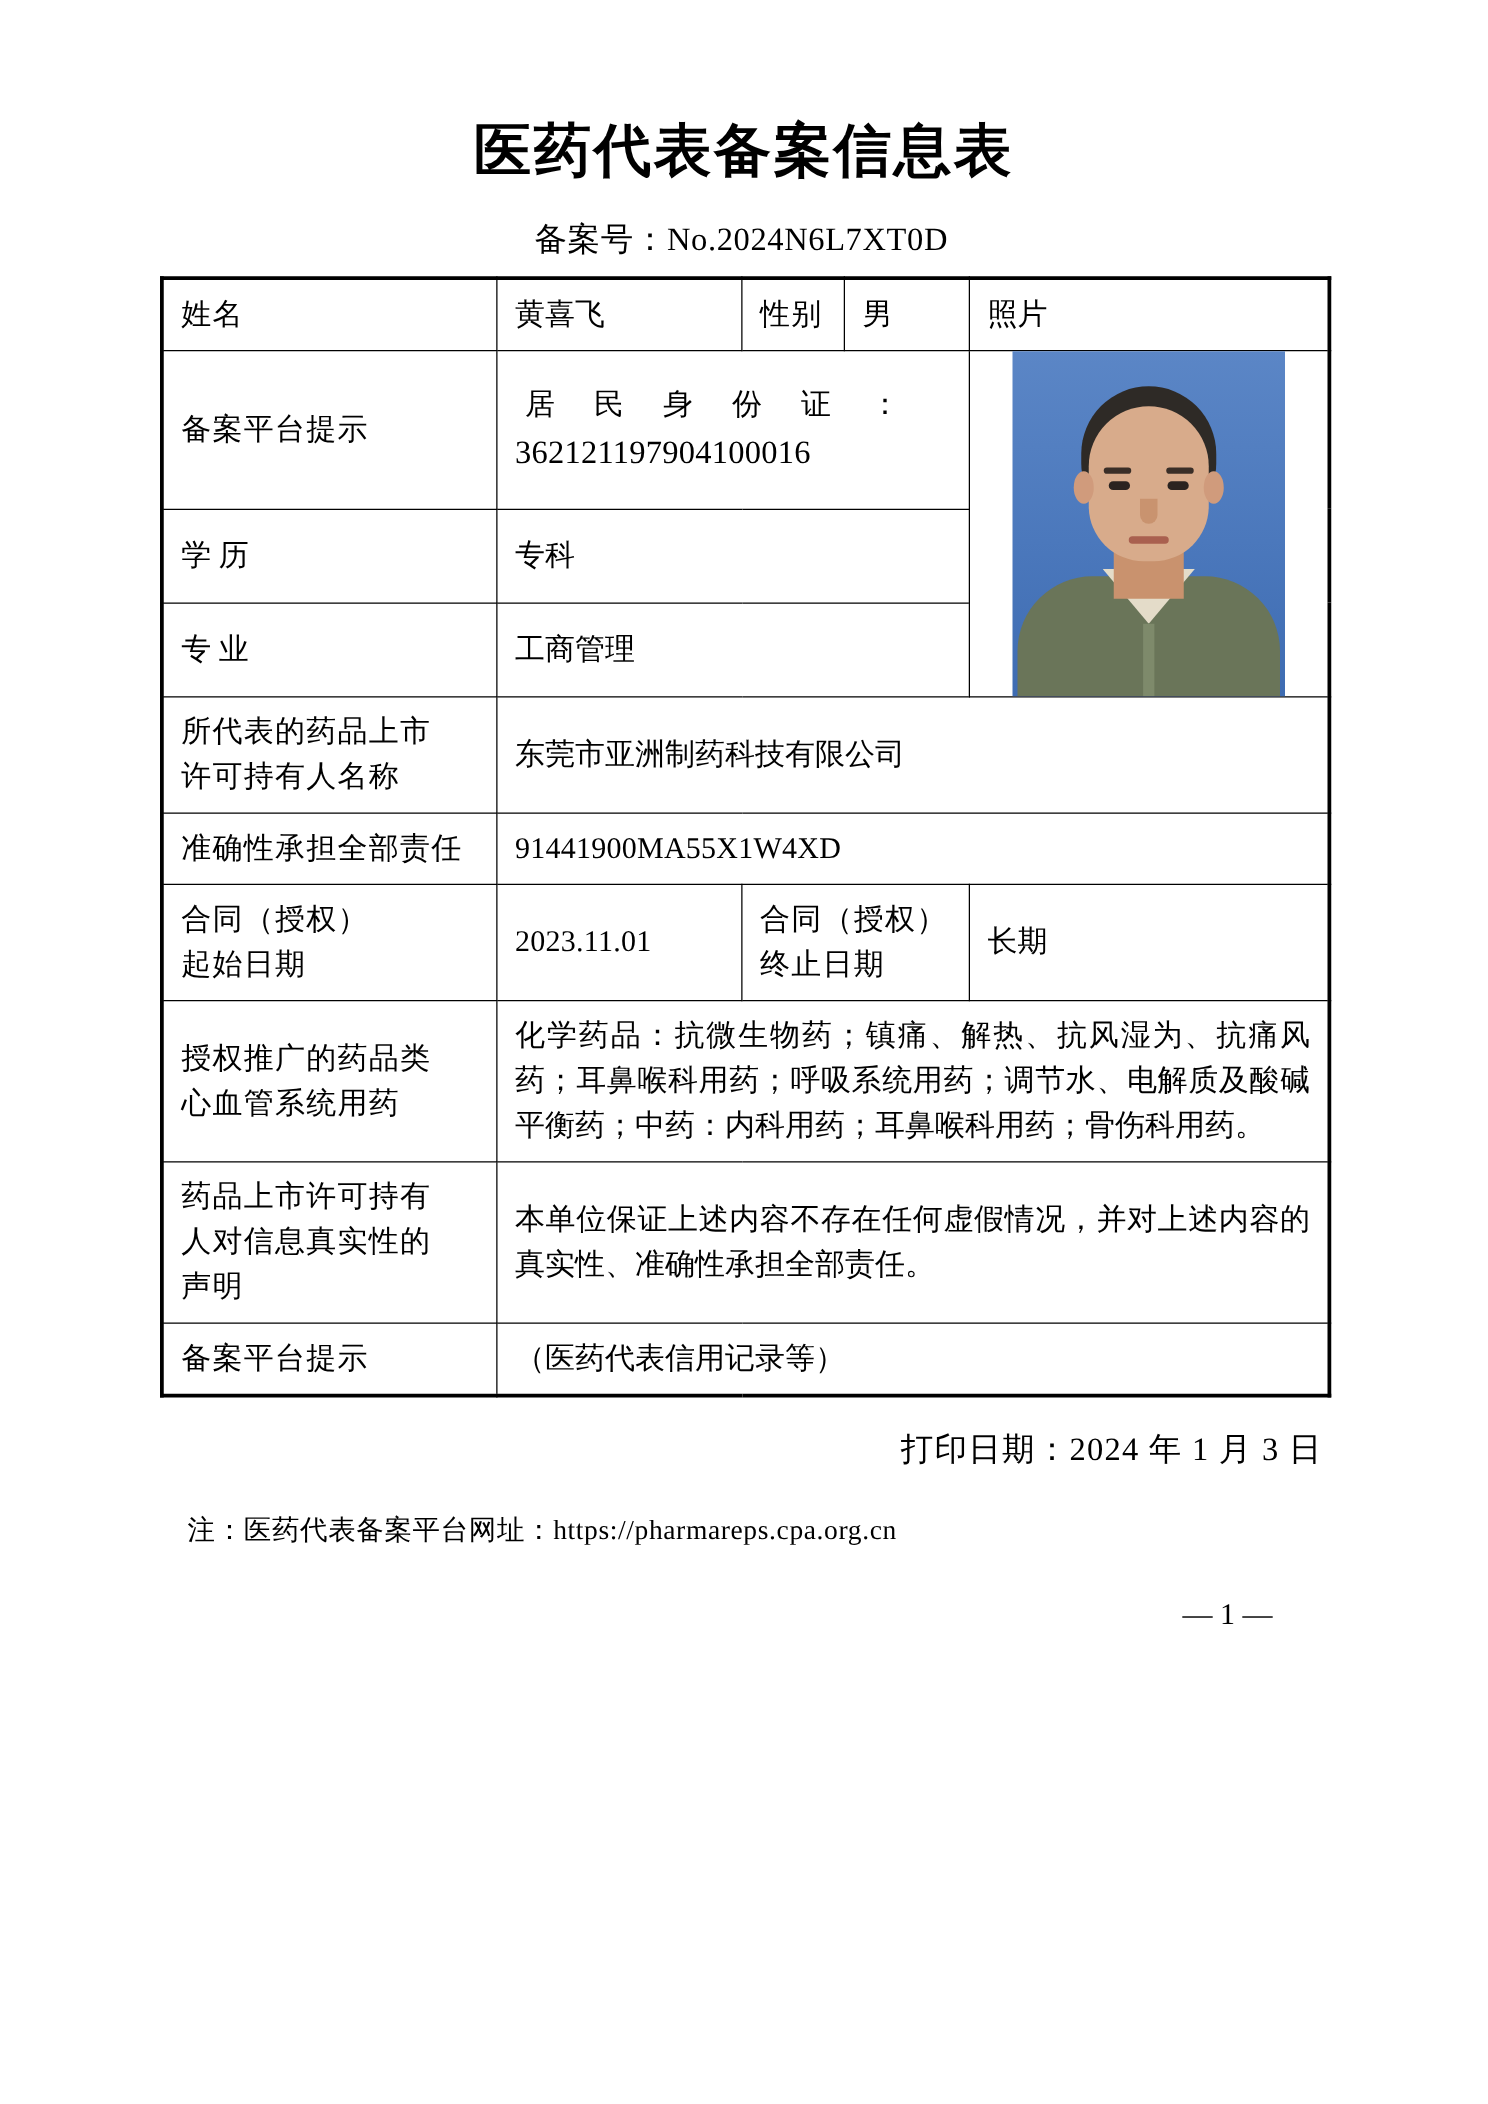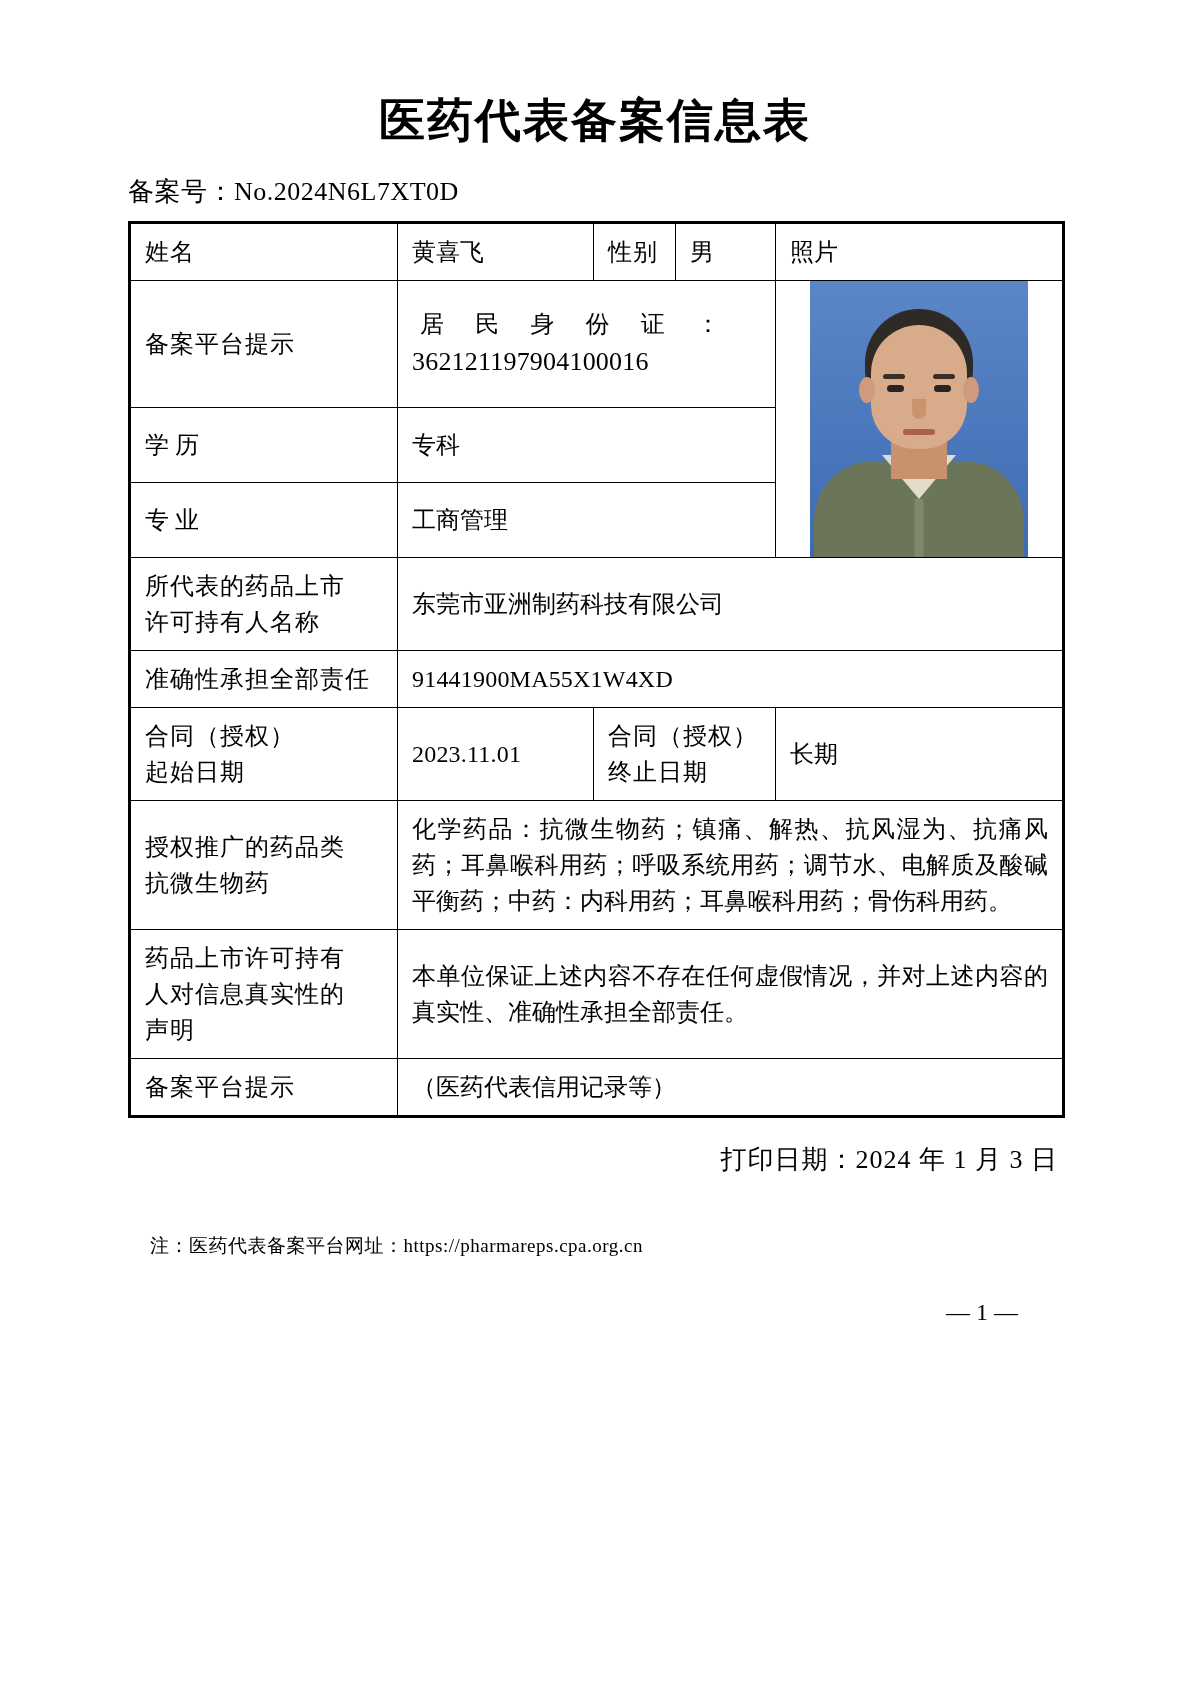--- a/index.html
+++ b/index.html
@@ -24,21 +24,21 @@
   }
   .doc-title {
     text-align: center;
     font-size: 46px;
     font-weight: bold;
     letter-spacing: 2px;
     margin-top: 90px;
     font-family: "DejaVu Serif", "Liberation Serif", serif;
   }
   .record-no {
-    text-align: left;
+    text-align: center;
     font-size: 26px;
     margin-top: 22px;
     margin-bottom: 12px;
     padding-right: 4px;
     letter-spacing: 0.5px;
   }
   table.form {
     border-collapse: collapse;
     width: 934px;
     table-layout: fixed;
@@ -194,22 +194,22 @@
     background: #7e8a6b;
   }
   .print-date {
     text-align: right;
     font-size: 26px;
     margin-top: 24px;
     letter-spacing: 1px;
     padding-right: 4px;
   }
   .note {
-    font-size: 19px;
-    margin-top: 56px;
+    font-size: 22px;
+    margin-top: 32px;
     padding-left: 22px;
     letter-spacing: 0.5px;
   }
   .page-no {
     text-align: right;
     font-size: 24px;
     margin-top: 40px;
     padding-right: 44px;
   }
   .cell-multiline {
@@ -303,21 +303,21 @@
         <td colspan="2" class="lbl cell-multiline">
           <div>合同（授权）</div>
           <div>终止日期</div>
         </td>
         <td class="val">长期</td>
       </tr>
 
       <tr>
         <td class="lbl cell-multiline">
           <div>授权推广的药品类</div>
-          <div>抗微生物药</div>
+          <div>心血管系统用药</div>
         </td>
         <td colspan="4" class="val cell-multiline" style="text-align:justify">化学药品：抗微生物药；镇痛、解热、抗风湿为、抗痛风药；耳鼻喉科用药；呼吸系统用药；调节水、电解质及酸碱平衡药；中药：内科用药；耳鼻喉科用药；骨伤科用药。</td>
       </tr>
 
       <tr>
         <td class="lbl cell-multiline">
           <div>药品上市许可持有</div>
           <div>人对信息真实性的</div>
           <div>声明</div>
         </td>

